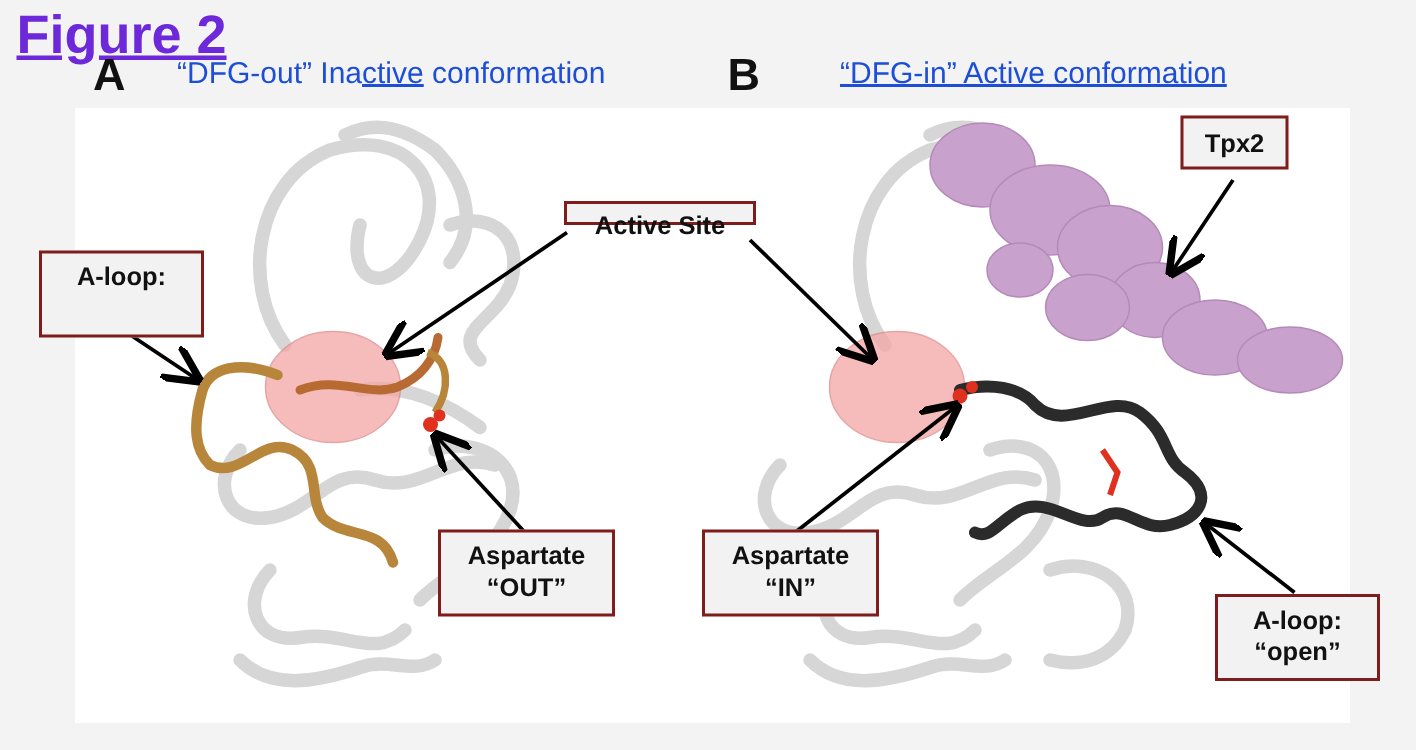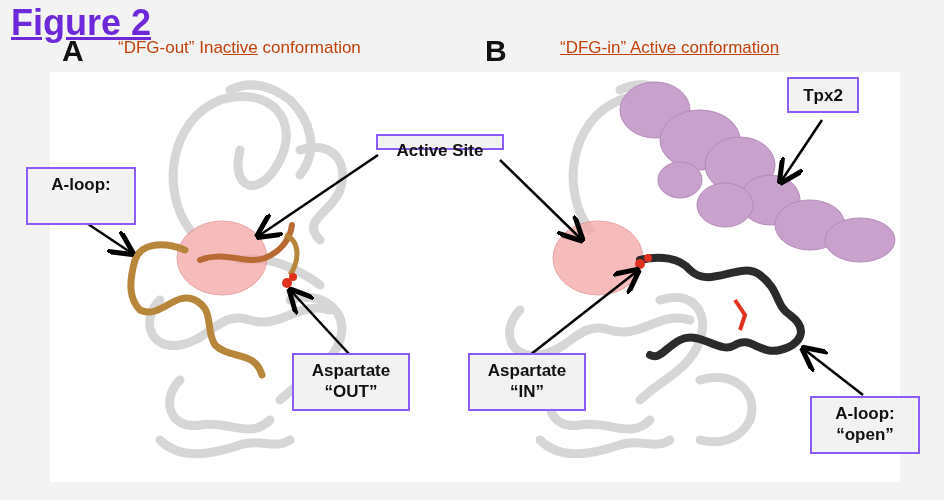--- a/index.html
+++ b/index.html
@@ -1,22 +1,22 @@
 <!DOCTYPE html>
 <html><head>
 <meta charset="utf-8">
 <style>
   html,body{margin:0;padding:0;}
   body{width:944px;height:500px;background:#f3f3f3;position:relative;overflow:hidden;font-family:"Liberation Sans",sans-serif;}
   .fig-title{position:absolute;left:11px;top:2px;font-size:36px;font-weight:bold;text-decoration:underline;color:#6d28d9;}
   .panel-letter{position:absolute;font-size:30px;font-weight:bold;color:#111;top:34px;}
-  .panel-caption{position:absolute;top:38px;font-size:17px;color:#c2410c;white-space:nowrap;}
+  .panel-caption{position:absolute;top:38px;font-size:20px;color:#1d4ed8;white-space:nowrap;}
   .panel-caption u{text-decoration:underline;}
   .image-area{position:absolute;left:50px;top:72px;width:850px;height:410px;background:#fff;}
-  .label-box{position:absolute;background:#f2f2f2;border:2px solid #8b5cf6;font-weight:bold;font-size:17px;text-align:center;line-height:21px;color:#111;padding:2px 6px;box-sizing:border-box;}
+  .label-box{position:absolute;background:#f2f2f2;border:2px solid #7f1d1d;font-weight:bold;font-size:17px;text-align:center;line-height:21px;color:#111;padding:2px 6px;box-sizing:border-box;}
   svg.art{position:absolute;left:0;top:0;}
 </style>
 </head>
 <body>
 
 <div class="fig-title">Figure 2</div>
 
 <div class="panel-letter" style="left:62px;">A</div>
 <div class="panel-caption" style="left:118px;">
   <span>“DFG-out” Ina</span><u>ctive</u><span> conformation</span>

